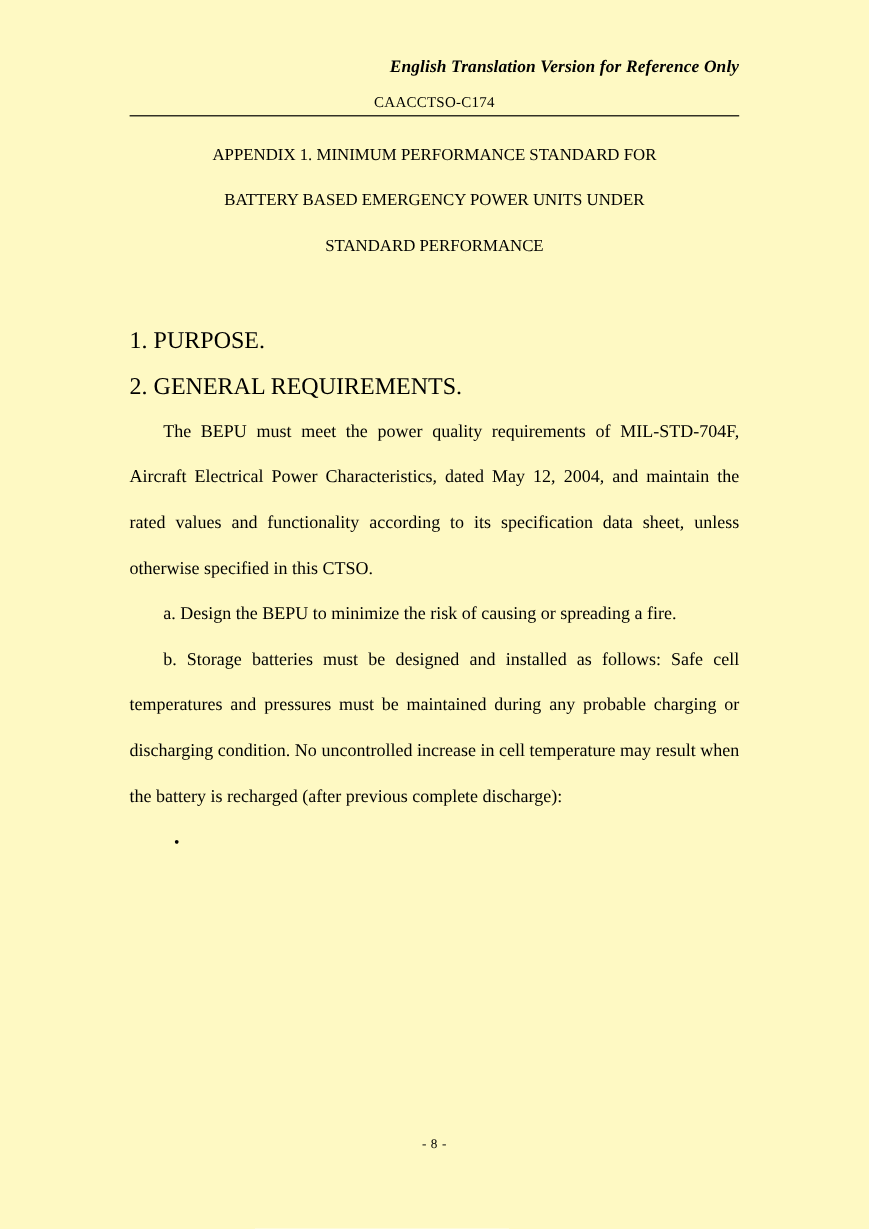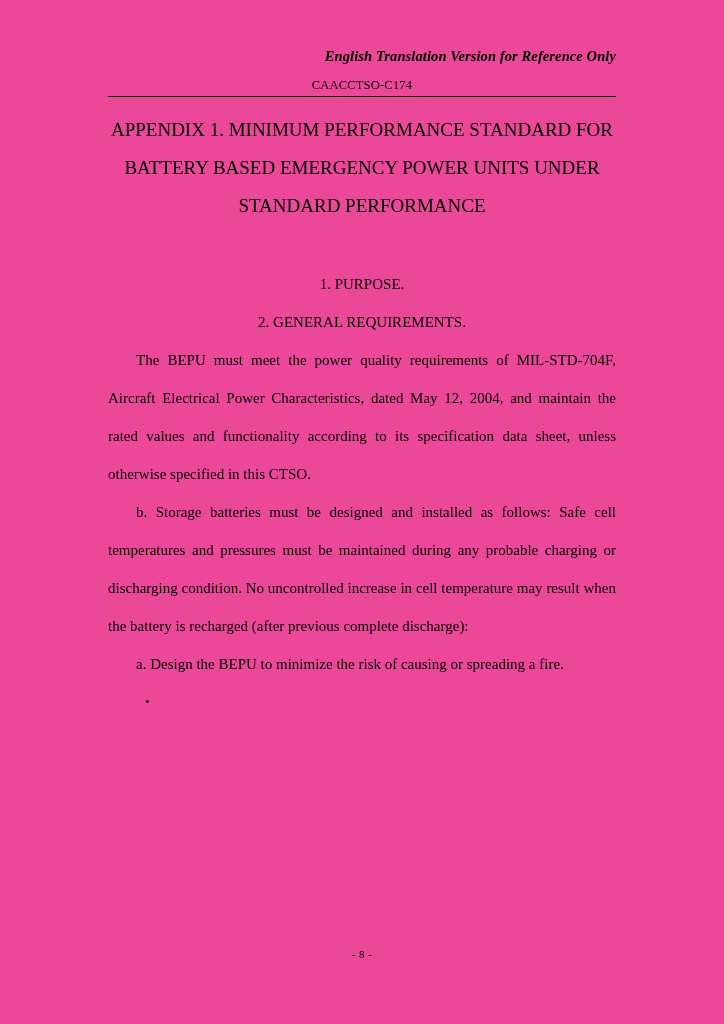--- a/index.html
+++ b/index.html
@@ -4,21 +4,21 @@
 <style>
   html, body {
     margin: 0;
     padding: 0;
     background: #ffffff;
   }
   .page {
     position: relative;
     width: 724px;
     height: 1024px;
-    background: #ec4899;
+    background: #fef9c3;
     color: #000000;
     font-family: "Liberation Serif", "DejaVu Serif", serif;
     overflow: hidden;
   }
   .content {
     position: absolute;
     left: 108px;
     top: 0;
     width: 508px;
   }
@@ -42,30 +42,30 @@
     padding-bottom: 3px;
     border-bottom: 1.3px solid #000000;
   }
   .header-left { letter-spacing: 0.2px; }
   .header-right { letter-spacing: 0.2px; }
 
   
   .doc-title {
     margin-top: 14px;
     text-align: center;
-    font-size: 19px;
+    font-size: 14px;
     line-height: 38px;
   }
   .doc-title .tline { display: block; white-space: nowrap; }
 
   
   .section-heading {
-    font-size: 15px;
+    font-size: 20px;
     line-height: 38px;
-    text-align: center;
+    text-align: left;
   }
   .para {
     font-size: 15px;
     line-height: 38px;
     text-align: justify;
     text-justify: inter-word;
     text-indent: 28px;
     margin: 0;
   }
 
@@ -123,23 +123,23 @@
 
     <div class="spacer-purpose"></div>
 
     <div class="section-heading">1. PURPOSE.</div>
 
 
     <div class="section-heading">2. GENERAL REQUIREMENTS.</div>
 
     <p class="para">The BEPU must meet the power quality requirements of MIL-STD-704F, Aircraft Electrical Power Characteristics, dated May 12, 2004, and maintain the rated values and functionality according to its specification data sheet, unless otherwise specified in this CTSO.</p>
 
+    <p class="para">a. Design the BEPU to minimize the risk of causing or spreading a fire.</p>
+
     <p class="para">b. Storage batteries must be designed and installed as follows: Safe cell temperatures and pressures must be maintained during any probable charging or discharging condition. No uncontrolled increase in cell temperature may result when the battery is recharged (after previous complete discharge):</p>
-
-    <p class="para">a. Design the BEPU to minimize the risk of causing or spreading a fire.</p>
 
     <p class="bullet-line">
       <span class="bullet-dot">•</span>
     </p>
 
   </div>
 
   <div class="footer">- 8 -</div>
 
 </div>

